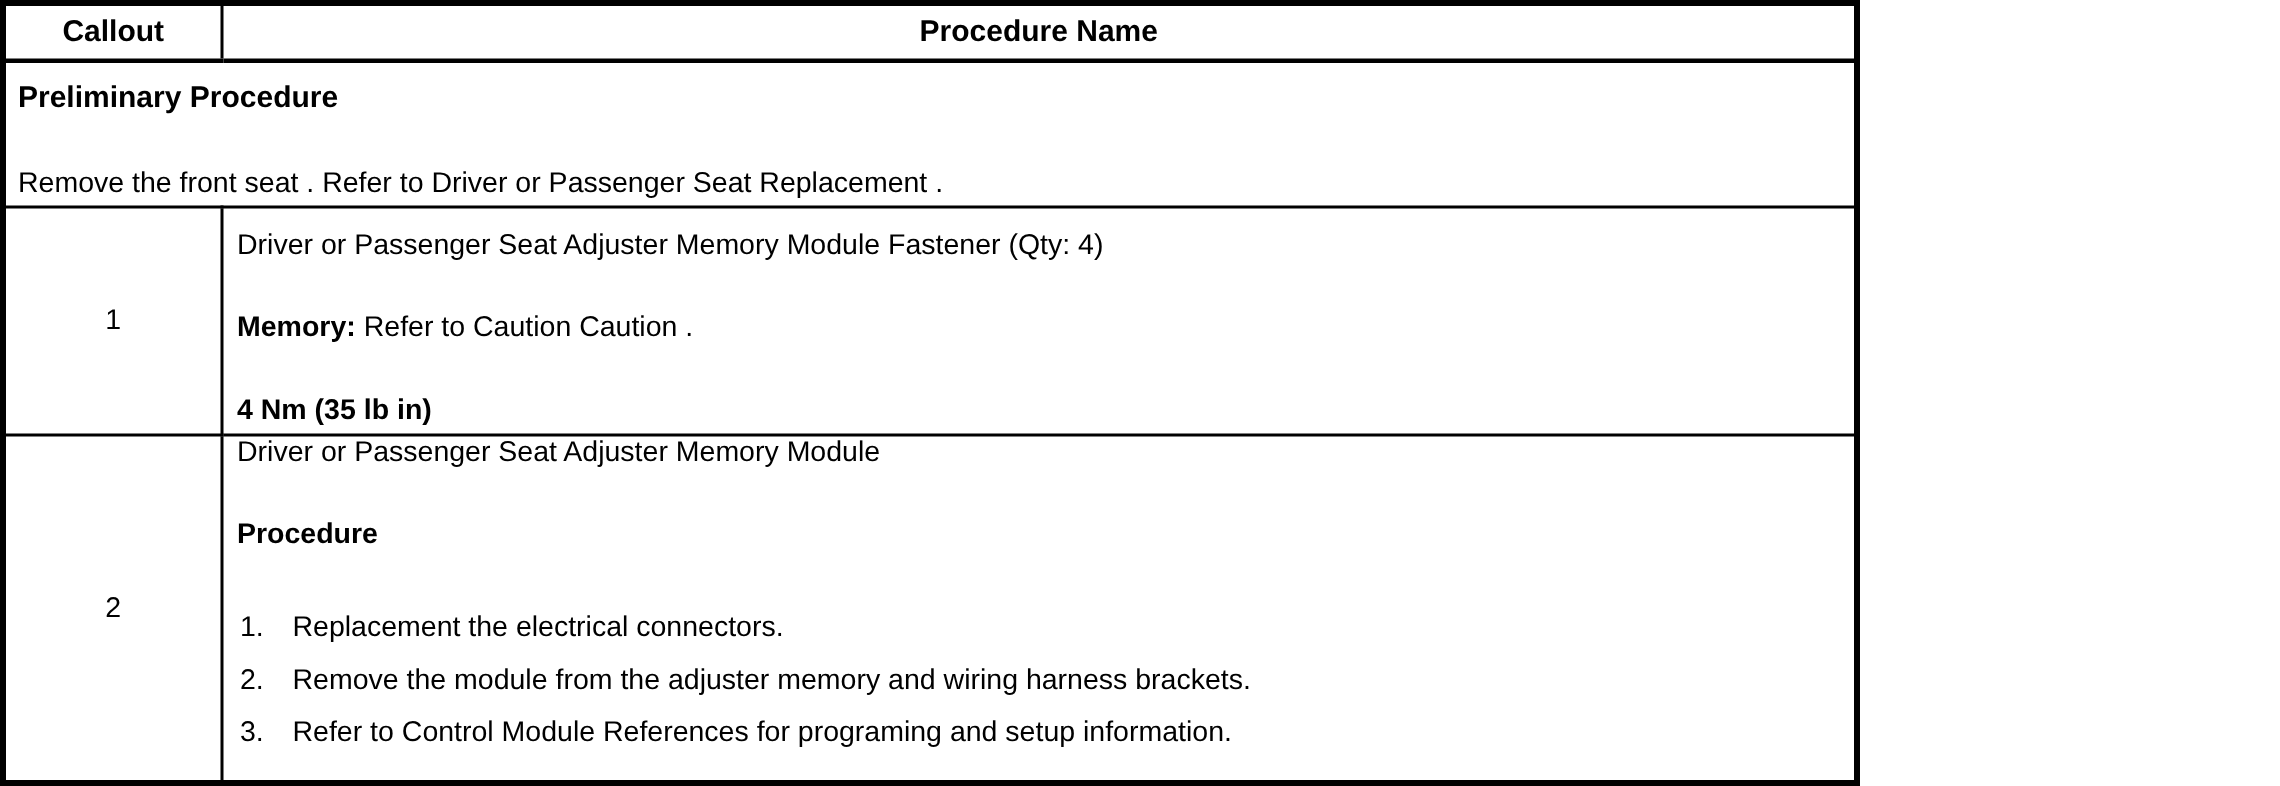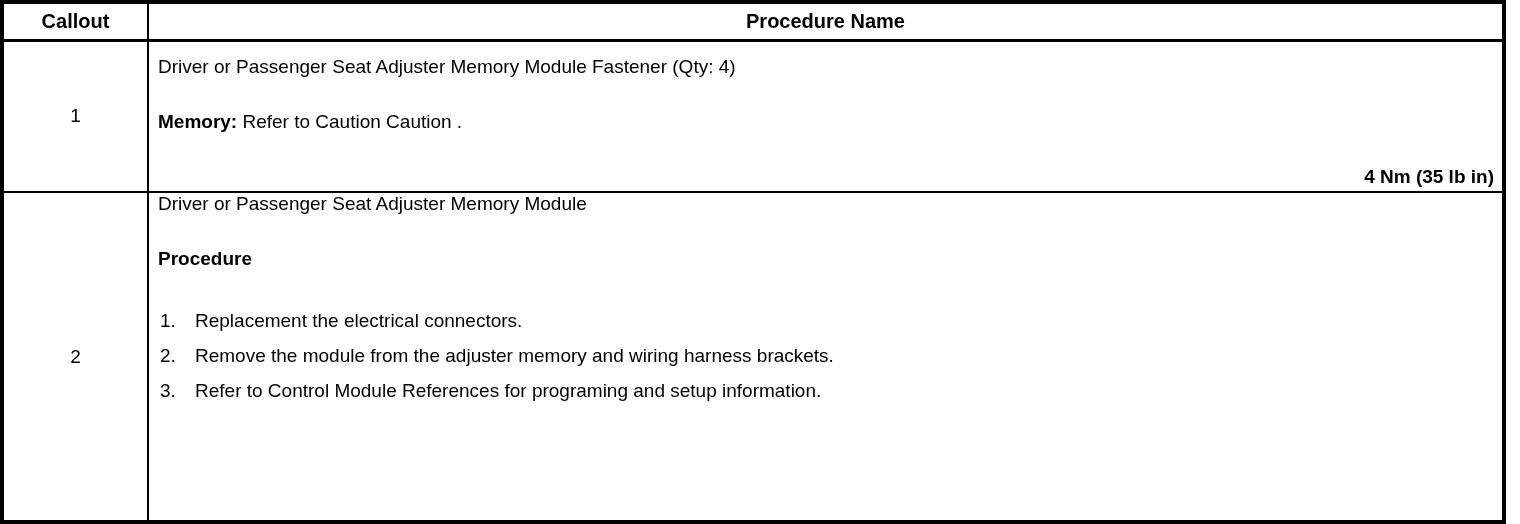--- a/index.html
+++ b/index.html
@@ -1,21 +1,21 @@
 <!DOCTYPE html>
 <html><head>
 <meta charset="utf-8">
 <style>
   html, body {
     margin: 0;
     padding: 0;
     background: #ffffff;
   }
   .doc-table {
-    width: 1506px;
+    width: 1240px;
     height: 524px;
     border-collapse: collapse;
     table-layout: fixed;
     border: 4px solid #000000;
     font-family: "Liberation Sans", sans-serif;
     color: #000000;
     background: #ffffff;
     box-sizing: border-box;
   }
   .doc-table th,
@@ -63,21 +63,20 @@
     padding: 0 8px 0 9px;
   }
   .content-cell p {
     margin: 0 0 33px 0;
   }
   .content-cell p:last-child {
     margin-bottom: 0;
   }
   .torque {
     font-weight: bold;
-    text-align: right;
   }
   .caution-label {
     font-weight: bold;
   }
   .procedure-heading {
     font-weight: bold;
     margin-left: 44px;
   }
   .steps {
     margin-left: 2px;
@@ -103,20 +102,26 @@
     <col>
   </colgroup>
   <thead>
     <tr>
       <th>Callout</th>
       <th>Procedure Name</th>
     </tr>
   </thead>
   <tbody>
     <tr>
+      <td class="prelim-cell" colspan="2">
+        <p class="prelim-title">Preliminary Procedure</p>
+        <p class="prelim-body">Remove the front seat . Refer to Driver or Passenger Seat Replacement .</p>
+      </td>
+    </tr>
+    <tr>
       <td class="callout-cell">1</td>
       <td class="content-cell row1">
         <p>Driver or Passenger Seat Adjuster Memory Module Fastener (Qty: 4)</p>
         <p><span class="caution-label">Memory:</span><span> Refer to Caution Caution .</span></p>
         <p class="torque">4 Nm (35 lb in)</p>
       </td>
     </tr>
     <tr>
       <td class="callout-cell">2</td>
       <td class="content-cell row2">

